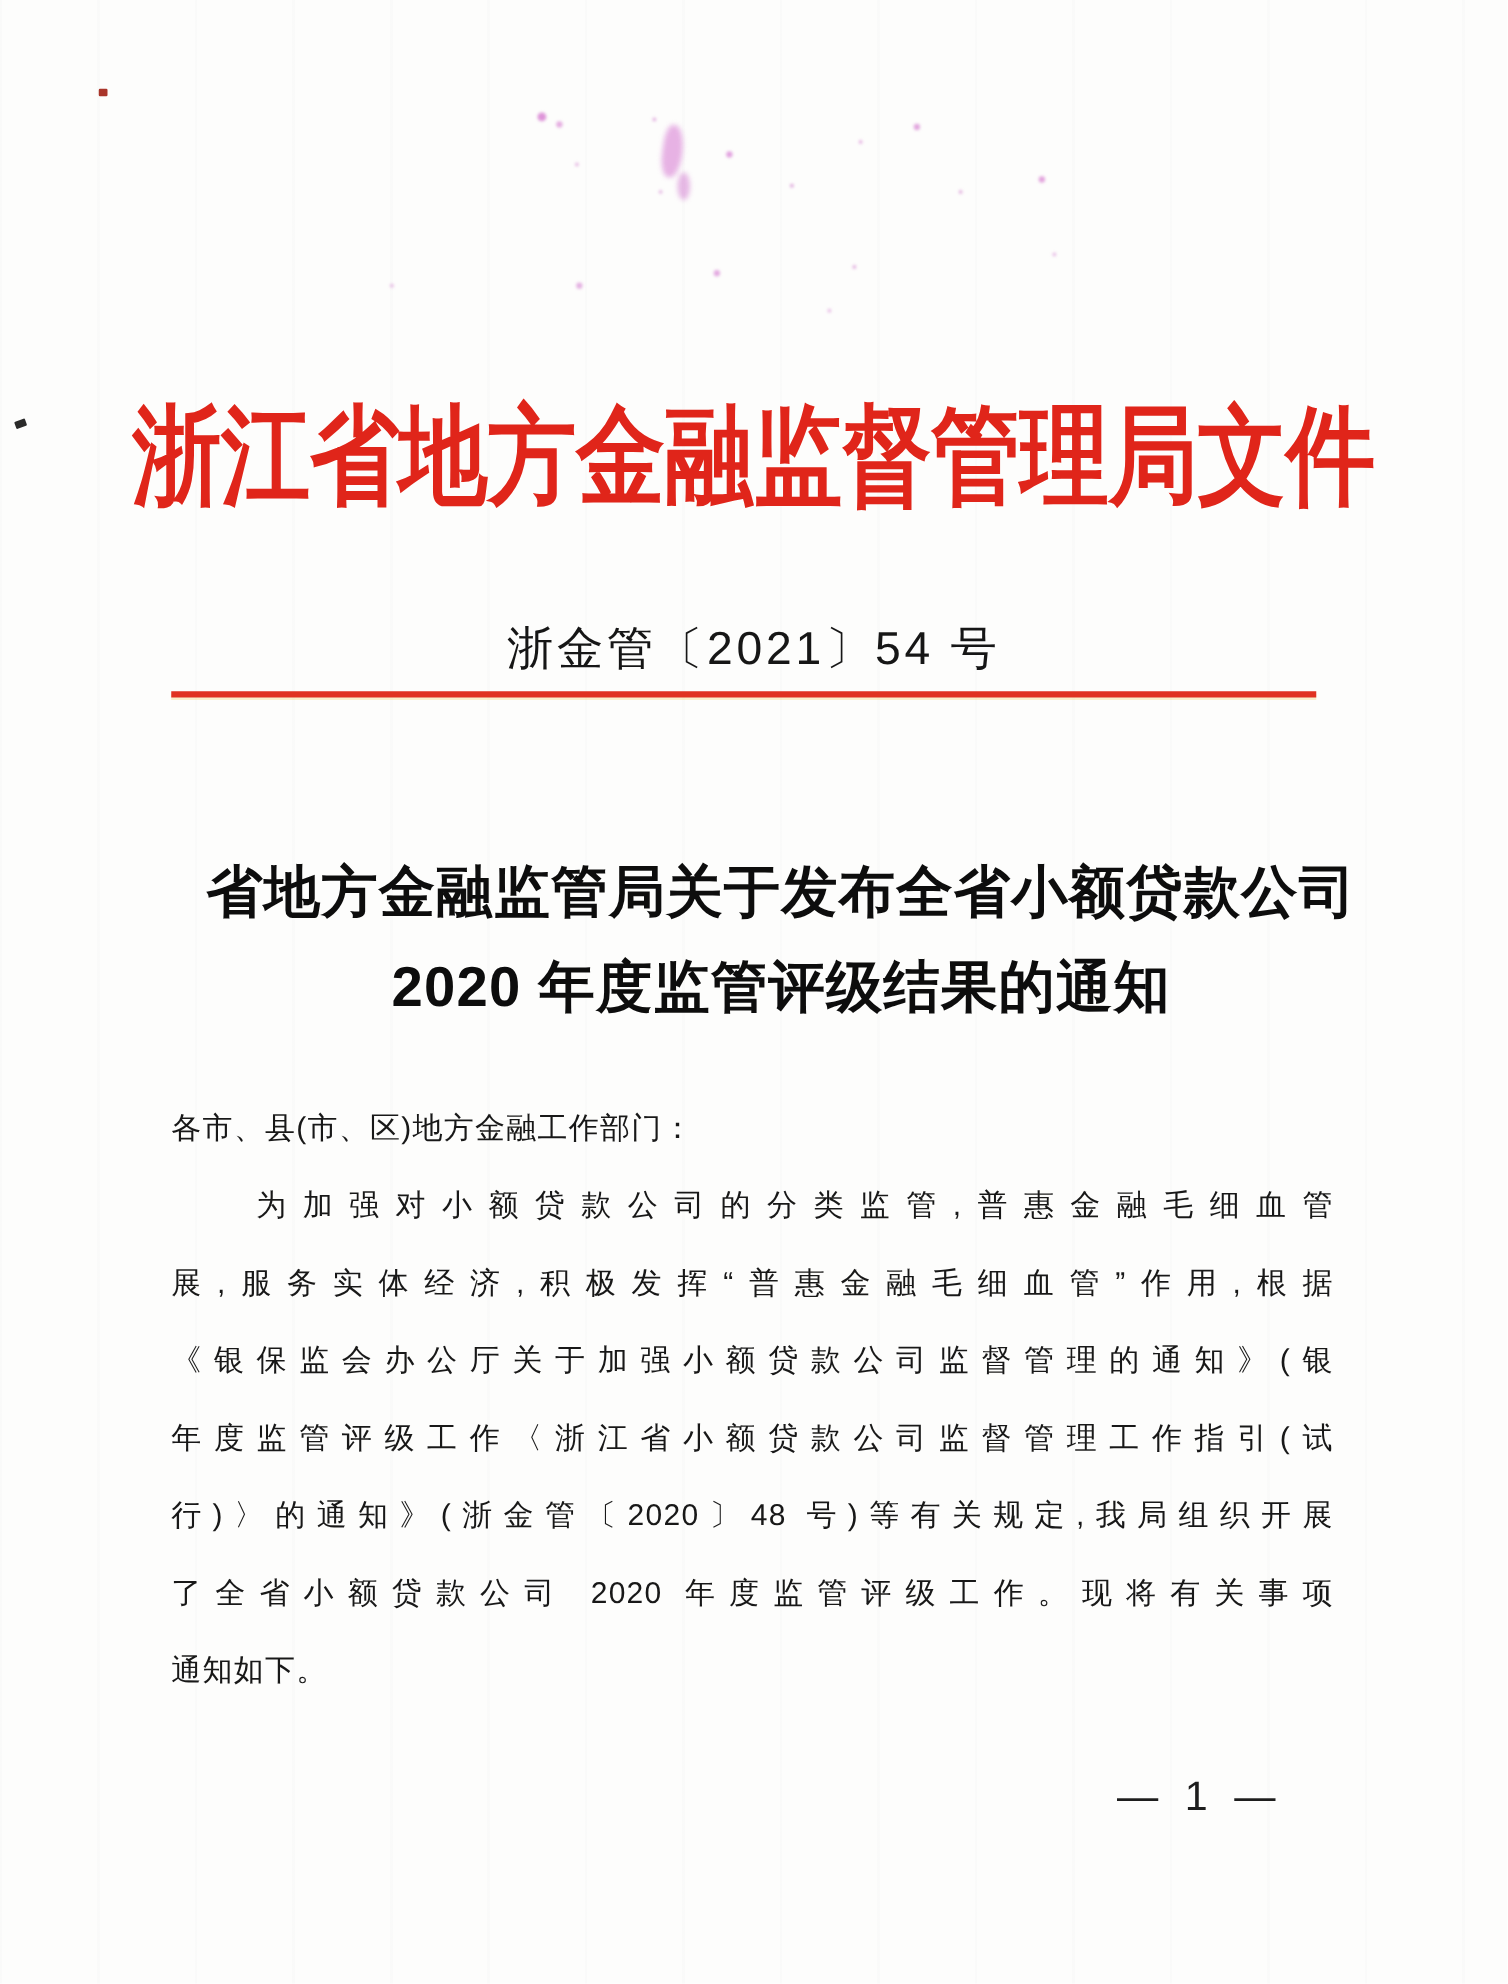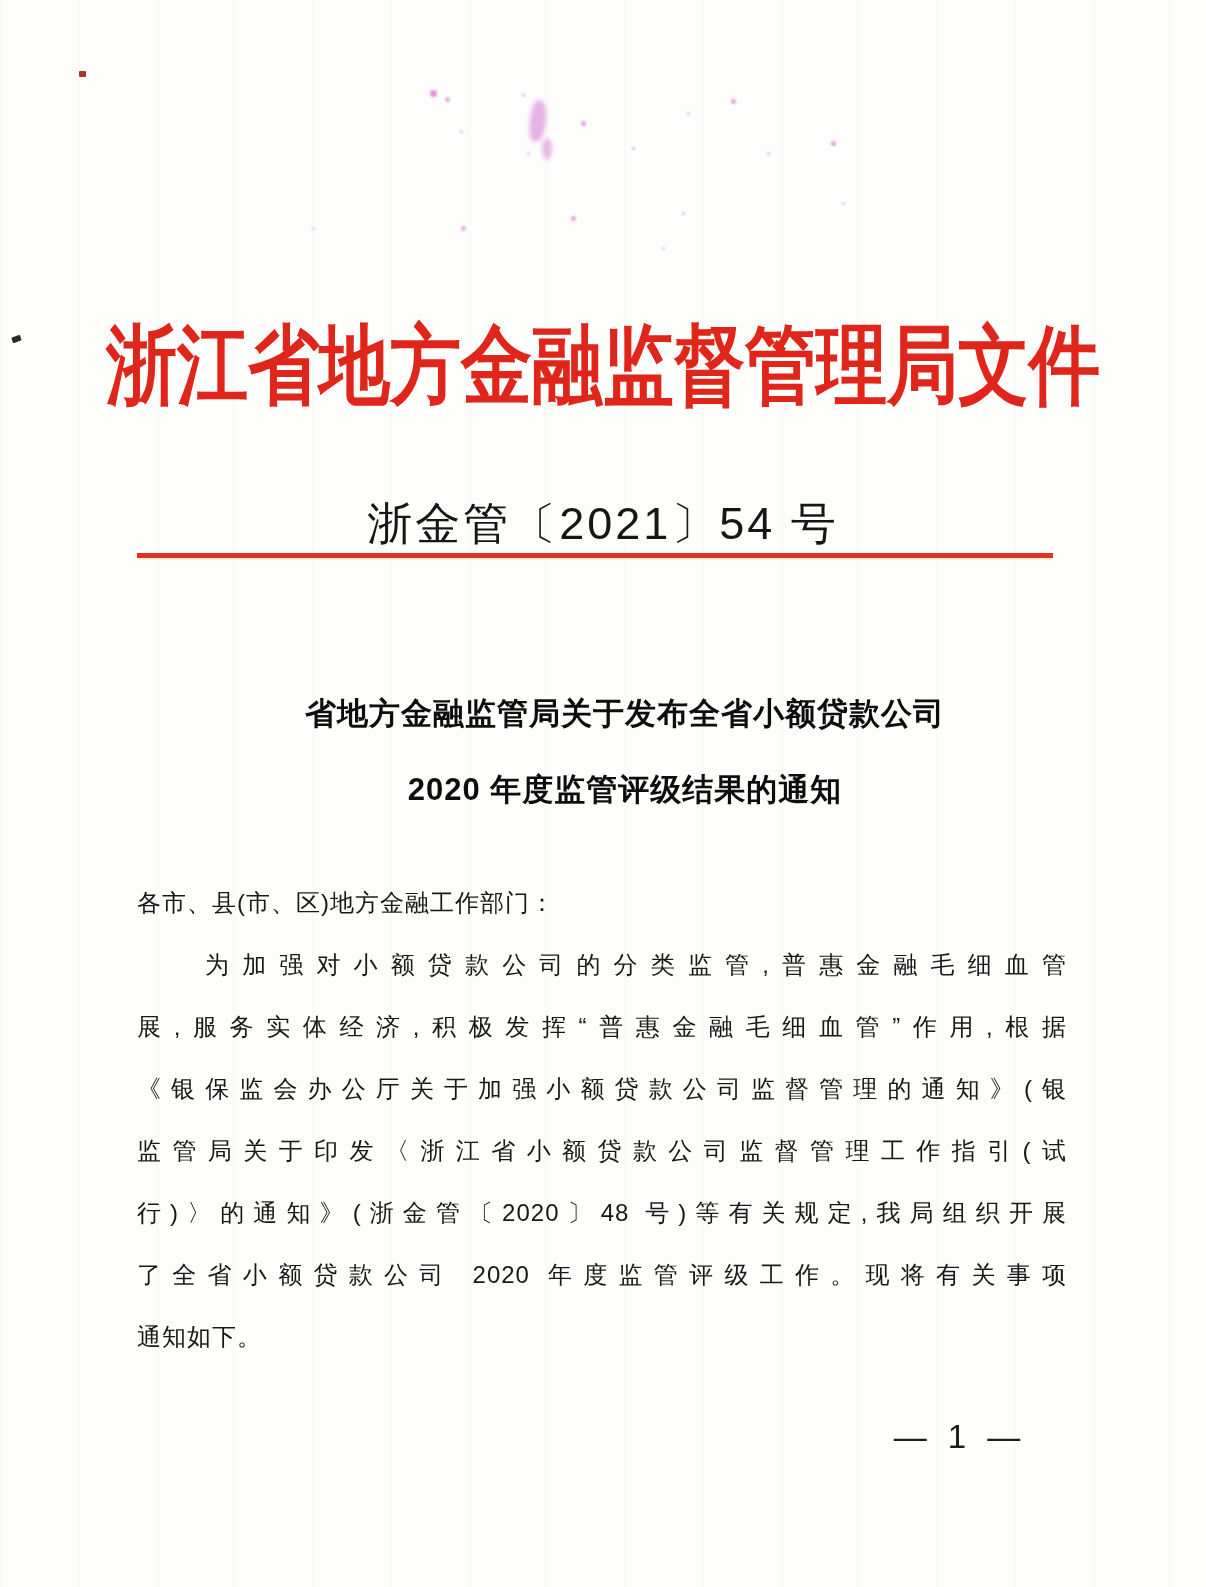--- a/index.html
+++ b/index.html
@@ -101,21 +101,21 @@
     transform-origin: center top;
   }
 
   
   .doc-number {
     position: absolute;
     left: 0;
     top: 494px;
     width: 100%;
     text-align: center;
-    font-size: 45px;
+    font-size: 37px;
     letter-spacing: 3px;
     color: #161616;
   }
 
   
   .red-rule {
     position: absolute;
     left: 137px;
     top: 553px;
     width: 916px;
@@ -127,21 +127,21 @@
   .doc-title {
     position: absolute;
     left: 0;
     top: 676px;
     width: 100%;
     text-align: center;
     font-weight: 900;
     color: #0d0d0d;
   }
   .doc-title .title-line {
-    font-size: 31px;
+    font-size: 45px;
     line-height: 76px;
     letter-spacing: 1px;
     white-space: nowrap;
     padding-left: 44px;
   }
 
   
   .doc-body {
     position: absolute;
     left: 137px;
@@ -200,21 +200,21 @@
   <div class="doc-title">
     <div class="title-line">省地方金融监管局关于发布全省小额贷款公司</div>
     <div class="title-line">2020 年度监管评级结果的通知</div>
   </div>
 
   <div class="doc-body">
     <div class="line">各市、县(市、区)地方金融工作部门：</div>
     <div class="line justified indent">为加强对小额贷款公司的分类监管,普惠金融毛细血管</div>
     <div class="line justified">展,服务实体经济,积极发挥“普惠金融毛细血管”作用,根据</div>
     <div class="line justified">《银保监会办公厅关于加强小额贷款公司监督管理的通知》(银</div>
-    <div class="line justified">监管局关于印发〈浙江省小额贷款公司监督管理工作指引(试</div>
+    <div class="line justified">年度监管评级工作〈浙江省小额贷款公司监督管理工作指引(试</div>
     <div class="line justified">行)〉的通知》(浙金管〔2020〕48 号)等有关规定,我局组织开展</div>
     <div class="line justified">了全省小额贷款公司 2020 年度监管评级工作。现将有关事项</div>
     <div class="line">通知如下。</div>
   </div>
 
   <div class="page-number">— 1 —</div>
 
 </div>
 
 </body></html>

